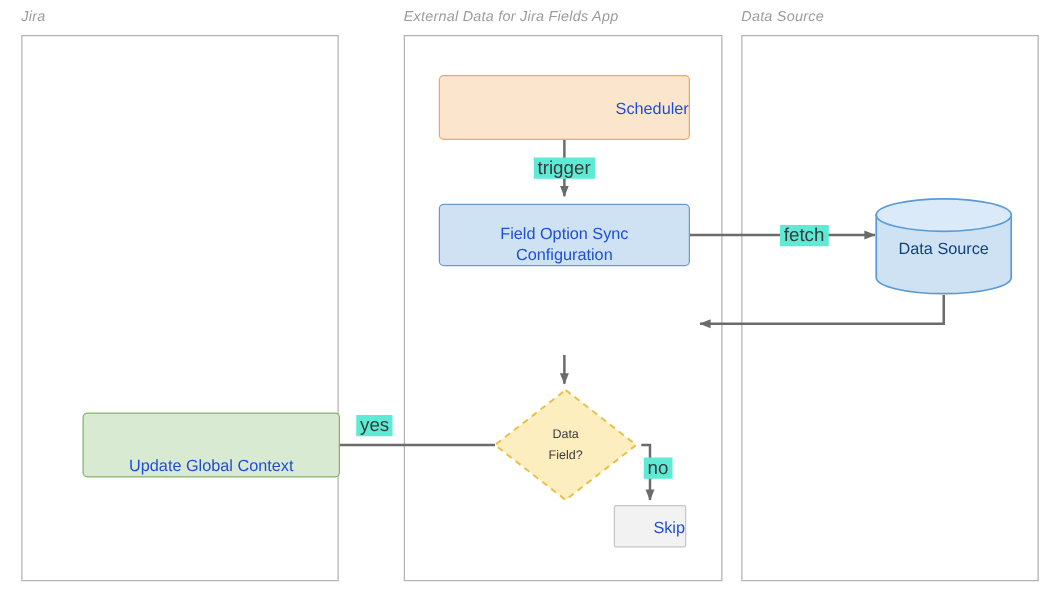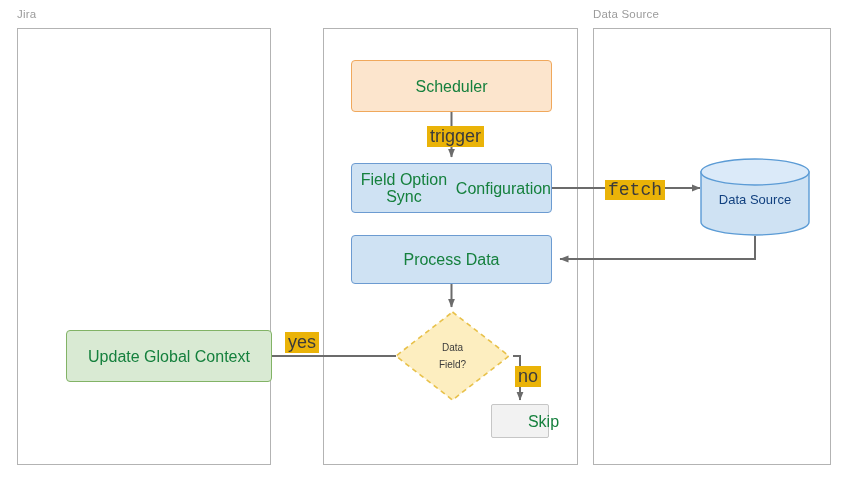--- a/index.html
+++ b/index.html
@@ -14,37 +14,38 @@
     background: #ffffff;
     font-family: "Liberation Sans", sans-serif;
     overflow: hidden;
   }
   .swimlane-label {
     position: absolute;
     font-size: 11.5px;
     color: #9b9b9b;
     letter-spacing: 0.2px;
     white-space: nowrap;
+    font-style: italic;
   }
   .swimlane-box {
     position: absolute;
     border: 1px solid #b3b3b3;
     background: transparent;
     box-sizing: border-box;
   }
   .node {
     position: absolute;
     box-sizing: border-box;
     display: flex;
     align-items: center;
-    justify-content: center;
+    justify-content: flex-end;
     text-align: center;
-    font-size: 16px;
+    font-size: 13px;
     line-height: 17px;
-    color: #15803d;
+    color: #1d4ed8;
   }
   .node-scheduler {
     background: #fce5cd;
     border: 1px solid #f0a85c;
     border-radius: 4px;
   }
   .node-blue {
     background: #cfe2f3;
     border: 1px solid #6c9bd1;
     border-radius: 4px;
@@ -83,40 +84,41 @@
     left: 0; right: 0;
     top: 50%;
     transform: translateY(-50%);
     text-align: center;
     font-size: 13px;
     color: #11407f;
     pointer-events: none;
   }
   .edge-label {
     position: absolute;
-    font-size: 18px;
+    font-size: 15px;
     color: #3b3b3b;
-    background: #eab308;
+    background: #5eead4;
     padding: 0 3px;
     white-space: nowrap;
   }
   #edges {
     position: absolute;
     left: 0; top: 0;
     width: 848px;
     height: 483px;
     pointer-events: none;
   }
 </style>
 </head>
 <body>
 
 <div id="canvas">
 
   <div class="swimlane-label" style="left:17px; top:8px;">Jira</div>
+  <div class="swimlane-label" style="left:323px; top:8px;">External Data for Jira Fields App</div>
   <div class="swimlane-label" style="left:593px; top:8px;">Data Source</div>
 
   <div class="swimlane-box" style="left:17px; top:28px; width:254px; height:437px;"></div>
   <div class="swimlane-box" style="left:323px; top:28px; width:255px; height:437px;"></div>
   <div class="swimlane-box" style="left:593px; top:28px; width:238px; height:437px;"></div>
 
   <svg id="edges" viewBox="0 0 848 483">
     <defs>
       <marker id="arrow" markerWidth="10" markerHeight="10" refX="8.5" refY="4" orient="auto" markerUnits="userSpaceOnUse">
         <path d="M0,0.4 L9,4 L0,7.6 z" fill="#6b6b6b"></path>
@@ -133,28 +135,25 @@
 
     <path d="M396,356 L256,356" stroke="#6b6b6b" stroke-width="2" fill="none" marker-end="url(#arrow)"></path>
 
     <path d="M513,356 L520,356 L520,400" stroke="#6b6b6b" stroke-width="2" fill="none" marker-end="url(#arrow)"></path>
   </svg>
 
   <div class="node node-scheduler" style="left:351px; top:60px; width:201px; height:52px;">
     <span>Scheduler</span>
   </div>
 
-  <div class="node node-blue" style="left:351px; top:163px; width:201px; height:50px; ">
+  <div class="node node-blue" style="left:351px; top:163px; width:201px; height:50px; flex-direction:column;">
     <span>Field Option Sync</span>
     <span>Configuration</span>
   </div>
 
-  <div class="node node-blue" style="left:351px; top:235px; width:201px; height:49px;">
-    <span>Process Data</span>
-  </div>
 
   <div class="diamond-wrap" style="left:394px; top:310px; width:117px; height:92px;">
     <svg width="117" height="92" viewBox="0 0 117 92">
       <polygon points="58.5,2 115,46 58.5,90 2,46" fill="#fdeec0" stroke="#e8c14a" stroke-width="1.6" stroke-dasharray="5,4"></polygon>
     </svg>
     <div class="diamond-text">
       <div>
         <div>Data</div>
         <div>Field?</div>
       </div>
@@ -171,17 +170,17 @@
 
   <div class="cylinder-wrap" style="left:700px; top:158px; width:110px; height:78px;">
     <svg width="110" height="78" viewBox="0 0 110 78">
       <path d="M1,14 L1,64 A54,13 0 0,0 109,64 L109,14 z" fill="#cfe2f3" stroke="#5b9bd5" stroke-width="1.4"></path>
       <ellipse cx="55" cy="14" rx="54" ry="13" fill="#dbeaf9" stroke="#5b9bd5" stroke-width="1.4"></ellipse>
     </svg>
     <div class="cylinder-text" style="top:52%;">Data Source</div>
   </div>
 
   <div class="edge-label" style="left:427px; top:126px;">trigger</div>
-  <div class="edge-label" style="left:605px; top:180px;font-family:Liberation Mono, monospace;">fetch</div>
+  <div class="edge-label" style="left:624px; top:180px;">fetch</div>
   <div class="edge-label" style="left:285px; top:332px;">yes</div>
   <div class="edge-label" style="left:515px; top:366px;">no</div>
 
 </div>
 
 </body></html>

